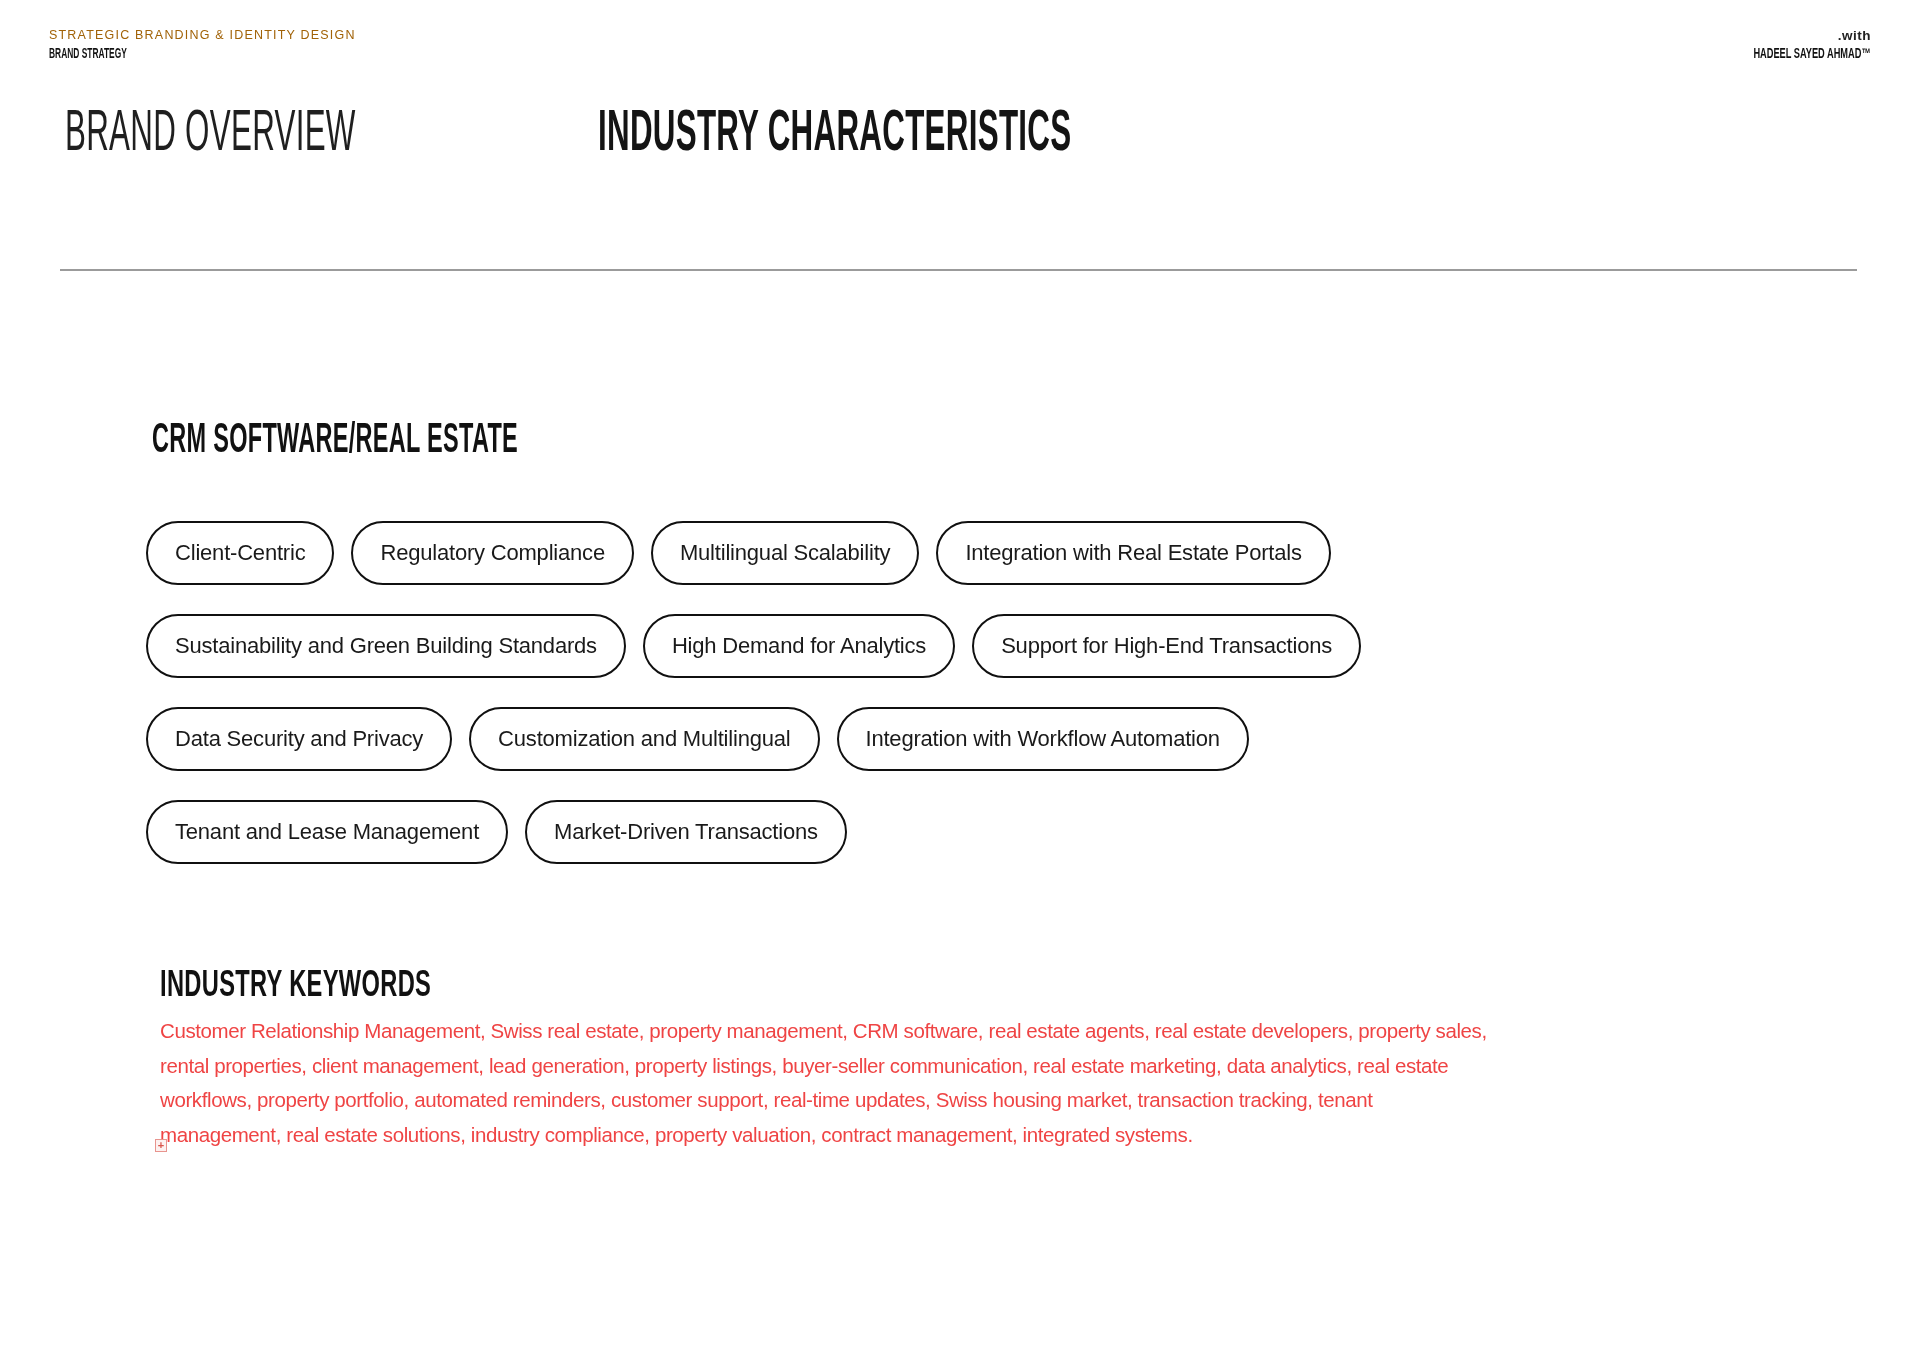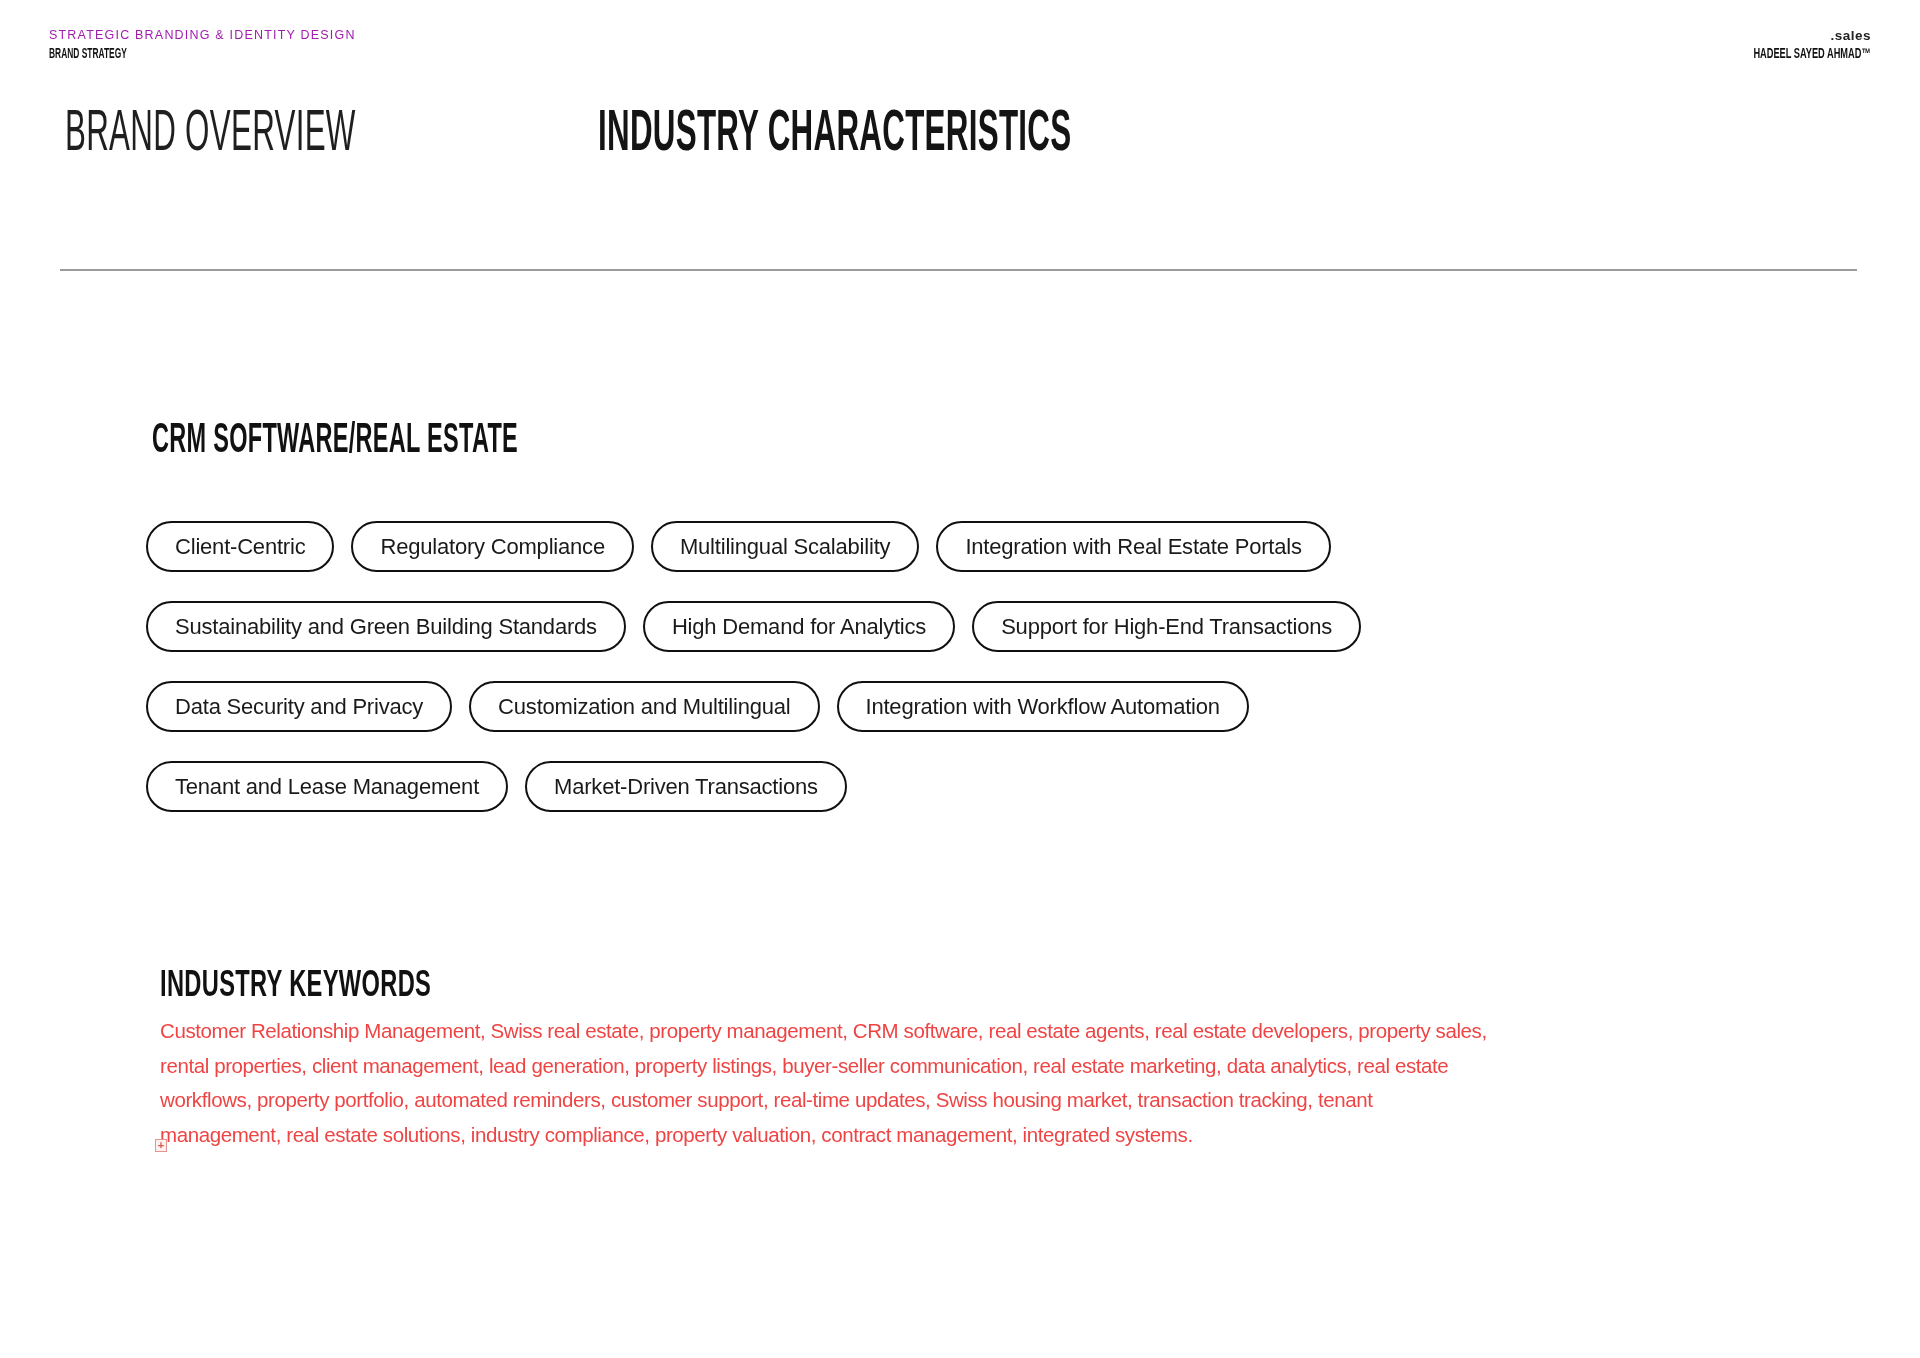--- a/index.html
+++ b/index.html
@@ -10,21 +10,21 @@
     font-family: "Liberation Sans", sans-serif;
     color: #1a1a1a;
     overflow: hidden;
   }
   .cond { display: inline-block; white-space: nowrap; transform-origin: 0 50%; }
   .cond-r { display: inline-block; white-space: nowrap; transform-origin: 100% 50%; }
 
   
   .header-left { position: absolute; left: 49px; top: 27px; }
   .header-left .eyebrow {
-    font-size: 12.5px; letter-spacing: 1.2px; font-weight: 500; color: #a21caf;
+    font-size: 12.5px; letter-spacing: 1.2px; font-weight: 500; color: #a16207;
     line-height: 17px;
   }
   .header-left .sub {
     font-size: 14px; font-weight: 800; color: #111; line-height: 17px;
     transform: scaleX(0.6);
   }
   .header-right { position: absolute; right: 49px; top: 27px; text-align: right; }
   .header-right .brandmark {
     font-size: 13.5px; font-weight: 600; color: #222; line-height: 17px; letter-spacing: 0.5px;
   }
@@ -55,21 +55,21 @@
     font-size: 42px; font-weight: 800; color: #111; line-height: 50px;
     transform: scaleX(0.56); letter-spacing: 0.5px;
   }
 
   
   .pills { position: absolute; left: 146px; top: 521px; width: 1500px;
     display: flex; flex-direction: column; gap: 29px; }
   .pill-row { display: flex; gap: 17px; }
   .pill {
     display: inline-flex; align-items: center; justify-content: center;
-    height: 51px; padding: 0 27px;
+    height: 64px; padding: 0 27px;
     border: 2.5px solid #101010; border-radius: 999px;
     background: #ffffff;
     font-size: 22px; color: #1a1a1a; letter-spacing: -0.2px;
     white-space: nowrap;
   }
 
   
   .keywords-heading { position: absolute; left: 160px; top: 961px; }
   .keywords-heading span {
     font-size: 37px; font-weight: 800; color: #111; line-height: 46px;
@@ -92,21 +92,21 @@
 </style>
 </head>
 <body>
 
 <div class="header-left">
   <div class="eyebrow">STRATEGIC BRANDING &amp; IDENTITY DESIGN</div>
   <div class="sub cond">BRAND STRATEGY</div>
 </div>
 
 <div class="header-right">
-  <div class="brandmark">.sales</div>
+  <div class="brandmark">.with</div>
   <div class="owner cond-r">HADEEL SAYED AHMAD™</div>
 </div>
 
 <div class="title-block">
   <div class="title-line1 cond">BRAND OVERVIEW</div>
   <div class="title-line2 cond">INDUSTRY CHARACTERISTICS</div>
 </div>
 
 <hr class="rule">
 

